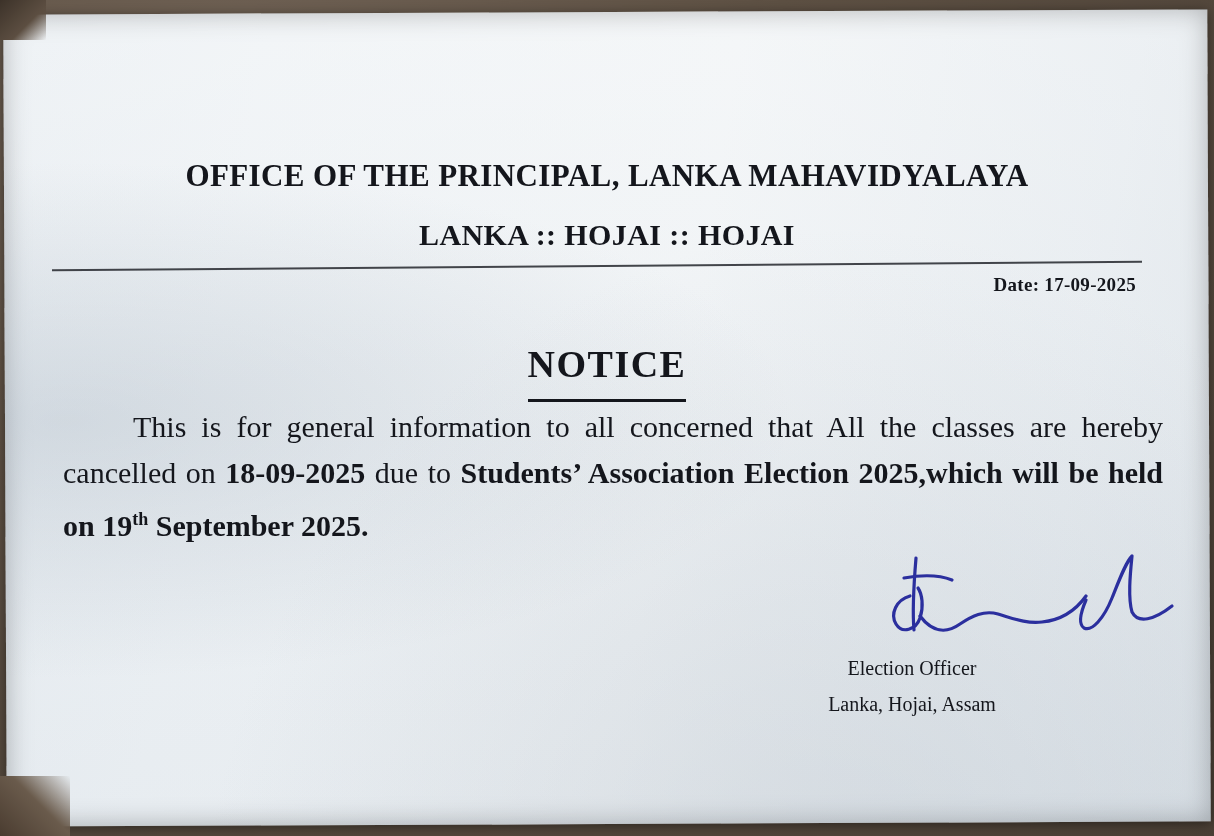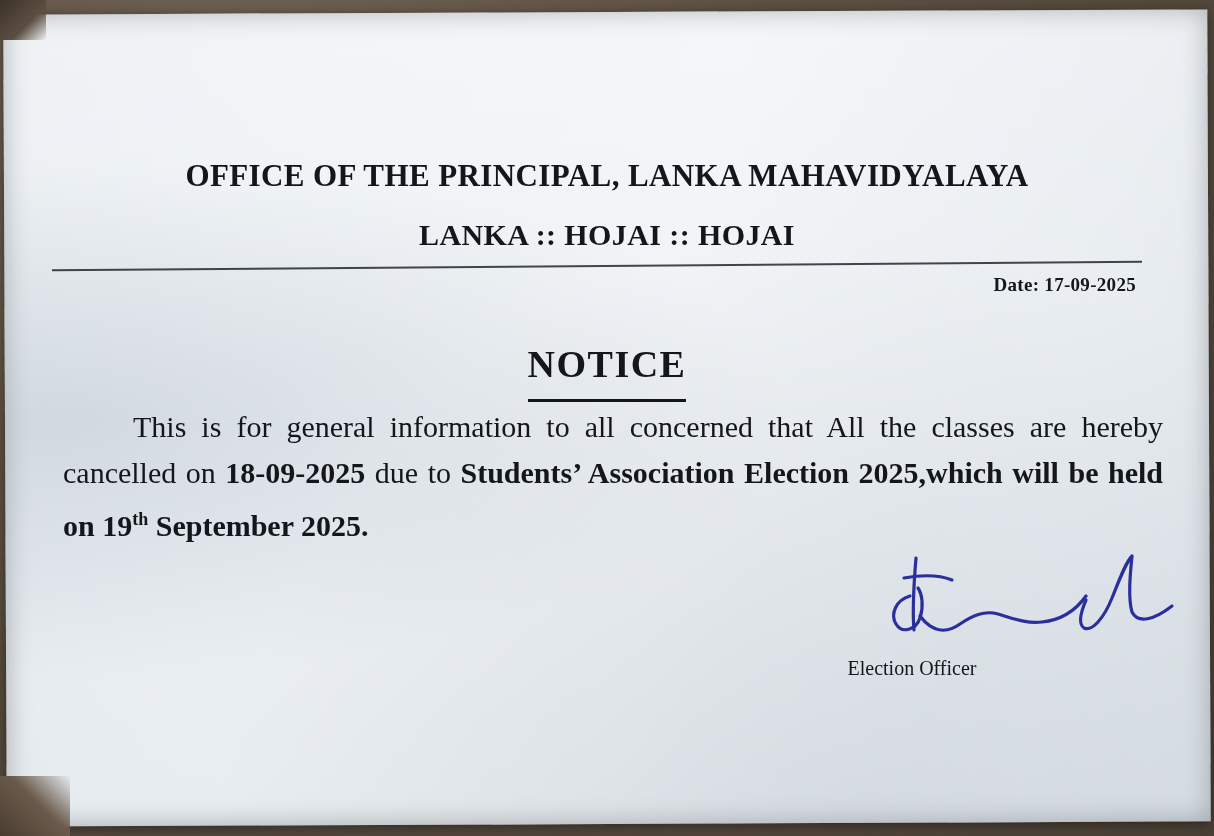--- a/index.html
+++ b/index.html
@@ -169,16 +169,17 @@
         <path d="M36 10 C 34 34, 32 60, 34 82"></path>
         <path d="M24 30 C 46 26, 62 28, 72 32"></path>
         <path d="M30 48 C 16 52, 10 66, 16 76 C 22 86, 36 82, 40 70 C 44 58, 42 46, 38 40"></path>
         <path d="M40 68 C 52 84, 66 86, 80 76 C 92 68, 104 62, 118 66 C 132 70, 146 76, 162 74 C 182 72, 196 62, 206 48"></path>
         <path d="M206 52 C 200 66, 198 76, 204 80 C 212 84, 224 70, 232 50 C 240 30, 246 14, 252 8 C 250 28, 248 50, 252 64 C 258 76, 274 72, 292 58"></path>
       </g>
     </svg>
 
     <div class="sign-block">
       <div>Election Officer</div>
+      <div>Lanka, Hojai, Assam</div>
     </div>
 
   </div>
 </div>
 
 </body></html>

